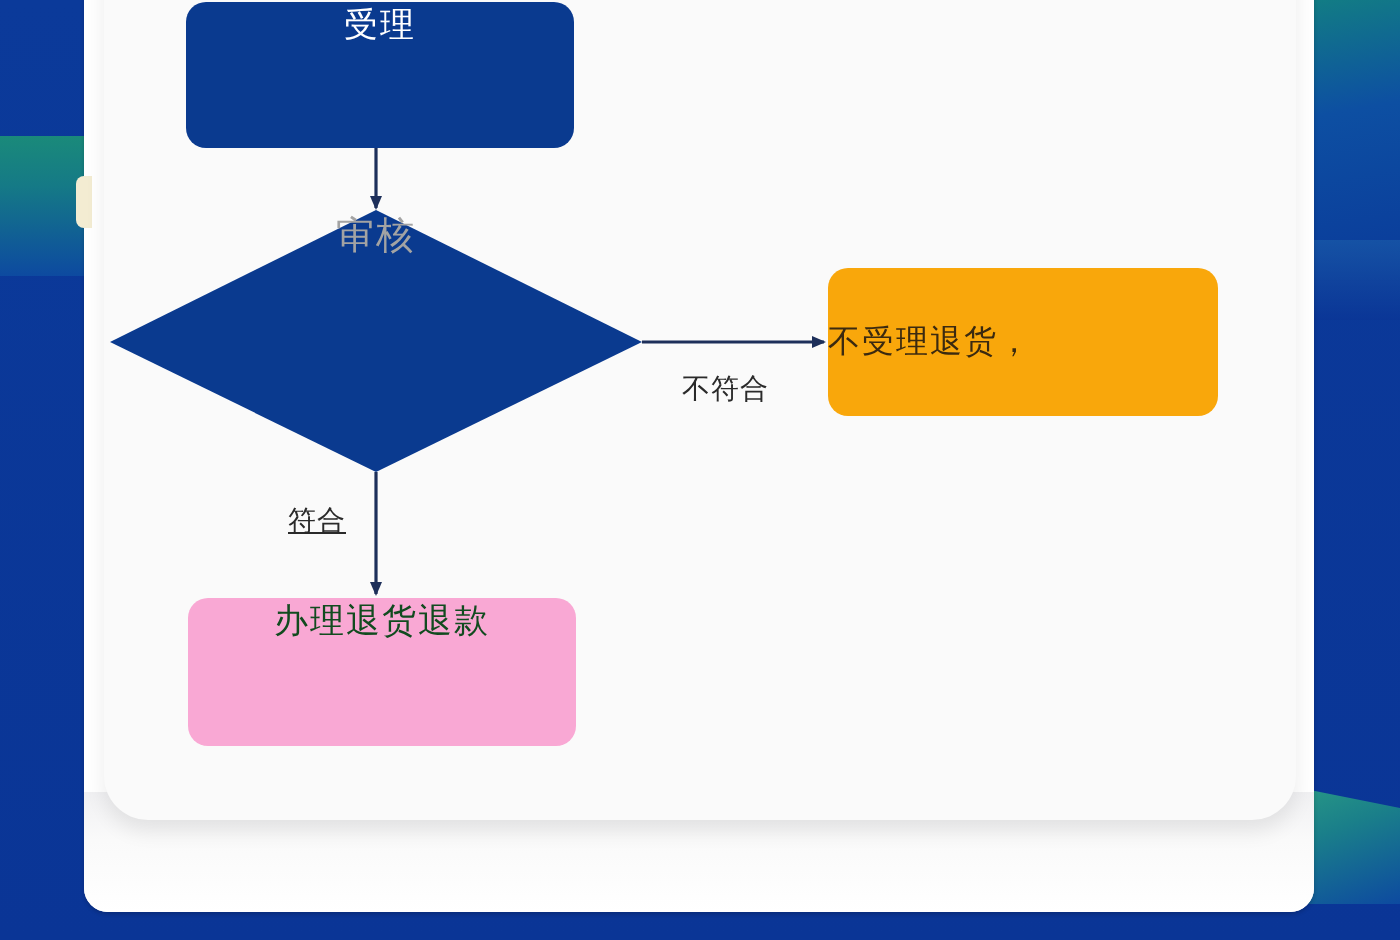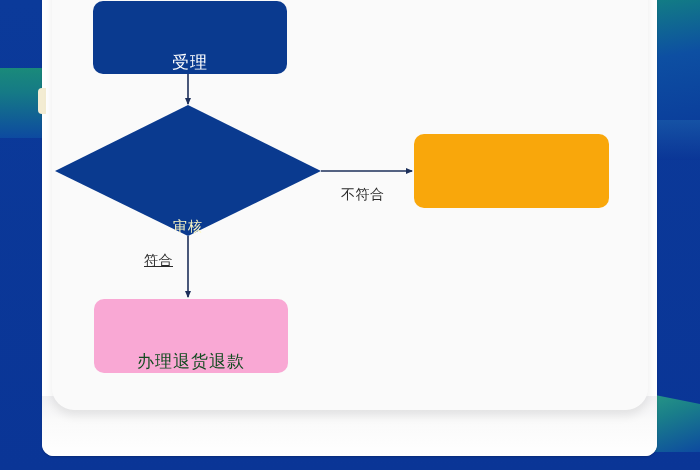--- a/index.html
+++ b/index.html
@@ -44,35 +44,35 @@
       border-radius: 0 0 12px 12px;
     }
     .card-inner {
       position: absolute; left: 52px; top: -20px; width: 596px; height: 430px;
       background: #fafafa;
       border-radius: 0 0 22px 22px;
       box-shadow: 0 6px 10px rgba(0,0,0,0.08);
       z-index: 1;
     }
     .node {
-      position: absolute; display: flex; align-items: flex-end; justify-content: center;
+      position: absolute; display: flex; align-items: flex-start; justify-content: center;
       text-align: center; z-index: 3;
     }
     .node-start {
       left: 93px; top: 1px; width: 194px; height: 73px;
       background: #0a3a8f; color: #ffffff; border-radius: 10px;
       font-size: 17px; letter-spacing: 1px;
     }
     .node-decision {
       left: 55px; top: 105px; width: 266px; height: 131px;
       z-index: 3;
     }
     .node-decision svg { position: absolute; inset: 0; }
     .node-decision span {
-      position: relative; color: #fef9c3; font-size: 14px; letter-spacing: 1px;
+      position: relative; color: #a3a3a3; font-size: 19px; letter-spacing: 1px;
     }
     .node-reject {
       left: 414px; top: 134px; width: 195px; height: 74px;
       background: #f9a70b; color: #3b2a10; border-radius: 10px;
       font-size: 16px; line-height: 24px; letter-spacing: 1px;
       flex-direction: column;
     }
     .node-approve {
       left: 94px; top: 299px; width: 194px; height: 74px;
       background: #f9a8d4; color: #114b1f; border-radius: 10px;
@@ -118,20 +118,21 @@
 </div>
 
 <div class="node node-decision">
   <svg viewBox="0 0 266 131" width="266" height="131">
     <polygon points="133,0 266,66 133,131 0,66" fill="#0a3a8f"></polygon>
   </svg>
   <span>审核</span>
 </div>
 
 <div class="node node-reject">
+  <span>不受理退货，</span>
 </div>
 
 <div class="node node-approve">
   <span>办理退货退款</span>
 </div>
 
 <div class="edge-label label-no">不符合</div>
 <div class="edge-label label-yes">符合</div>
 
 </body></html>

